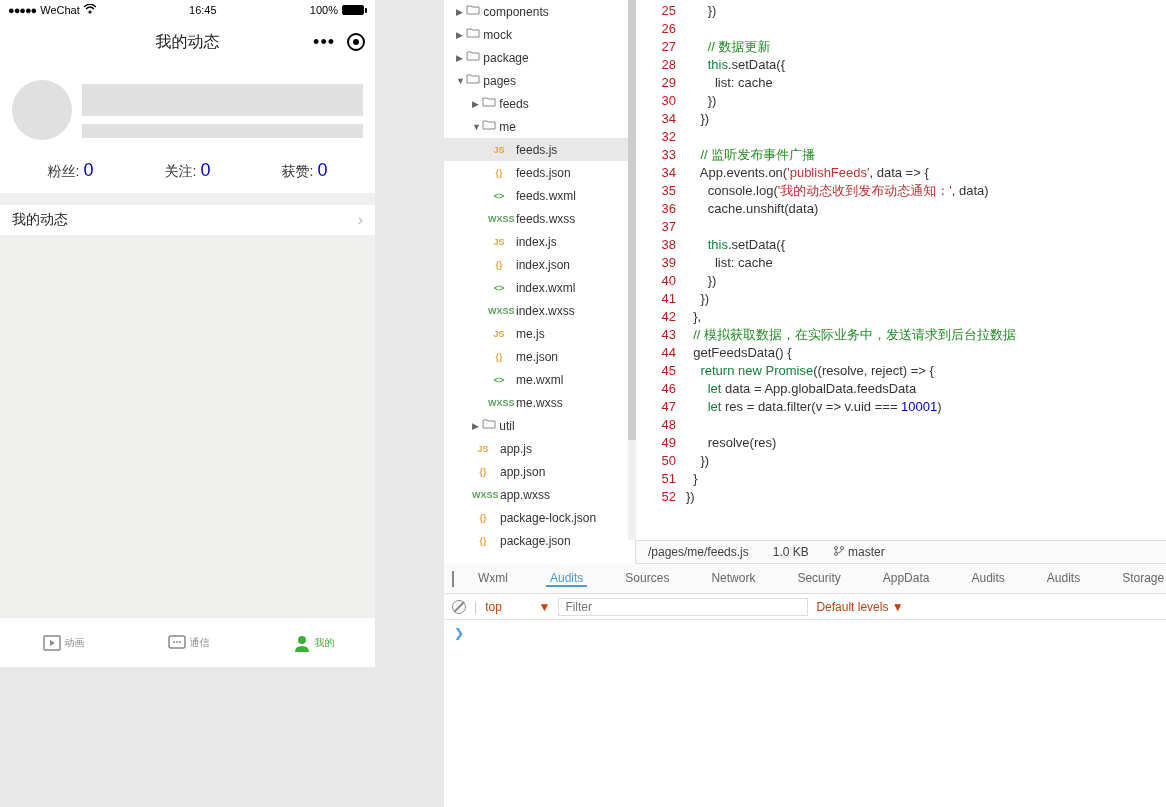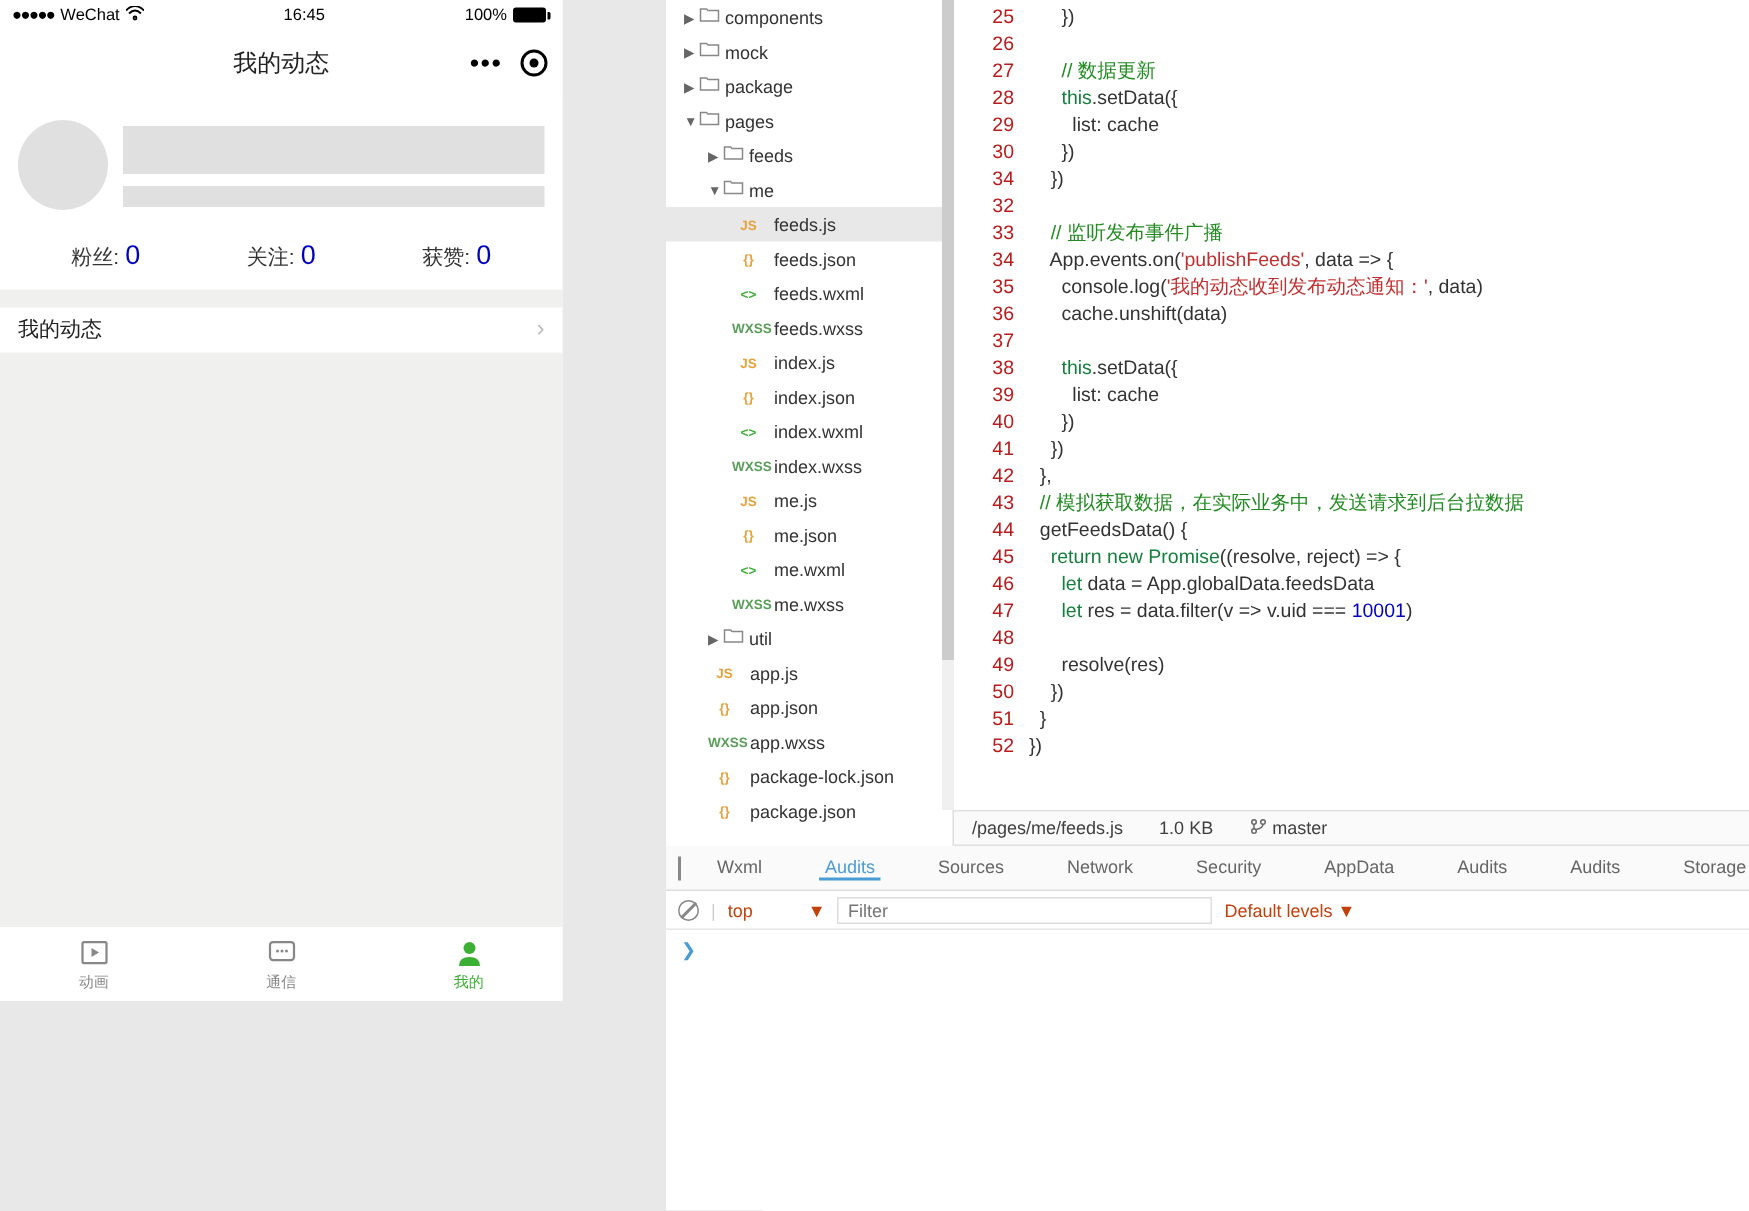--- a/index.html
+++ b/index.html
@@ -31,21 +31,21 @@
 .bar-ph2 { height: 14px; background: #e0e0e0; }
 .profile-stats { display: flex; margin-top: 20px; }
 .stat { flex: 1; text-align: center; font-size: 14px; color: #333; }
 .stat .num { font-size: 18px; font-weight: 400; margin-left: 4px; }
 
 .list-section { margin-top: 12px; background: #fff; }
 .list-item { display: flex; align-items: center; justify-content: space-between; padding: 6px 12px; font-size: 14px; color: #222; }
 .chevron { color: #bbb; font-size: 16px; }
 
 .tabbar { height: 50px; background: #fff; border-top: 1px solid #eee; display: flex; }
-.tab { flex: 1; display: flex; flex-direction: column; align-items: center; justify-content: center; font-size: 10px; color: #888; gap: 2px; }
+.tab { flex: 1; display: flex; flex-direction: row; align-items: center; justify-content: center; font-size: 10px; color: #888; gap: 2px; }
 .tab.active { color: #3cb034; }
 .tab-icon { width: 22px; height: 22px; display: flex; align-items: center; justify-content: center; }
 
 
 .filetree { position: absolute; left: 444px; top: 0; width: 192px; height: 565px; background: #fff; border-right: 1px solid #ddd; overflow: hidden; font-size: 12px; }
 .tree-row { display: flex; align-items: center; height: 23px; padding-left: 12px; cursor: pointer; color: #333; white-space: nowrap; }
 .tree-row.selected { background: #e8e8e8; }
 .tree-arrow { width: 10px; font-size: 9px; color: #666; }
 .tree-fileicon { width: 22px; font-size: 9px; font-weight: bold; margin-right: 6px; text-align: center; }
 .ic-js { color: #e8a23d; }

